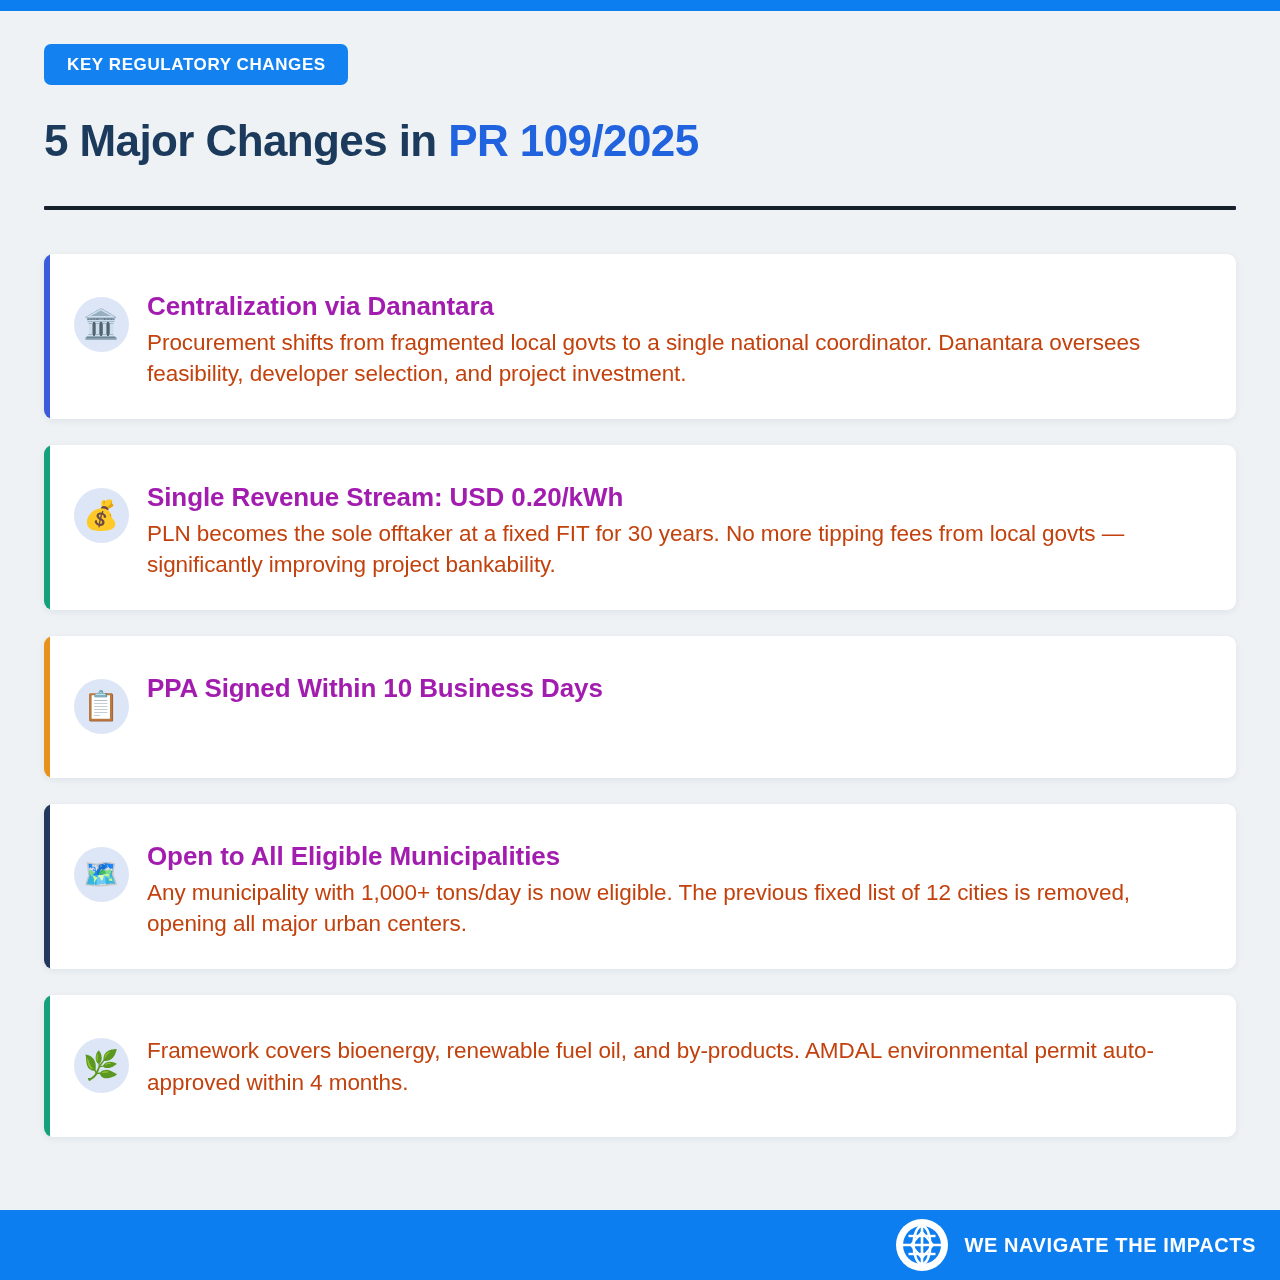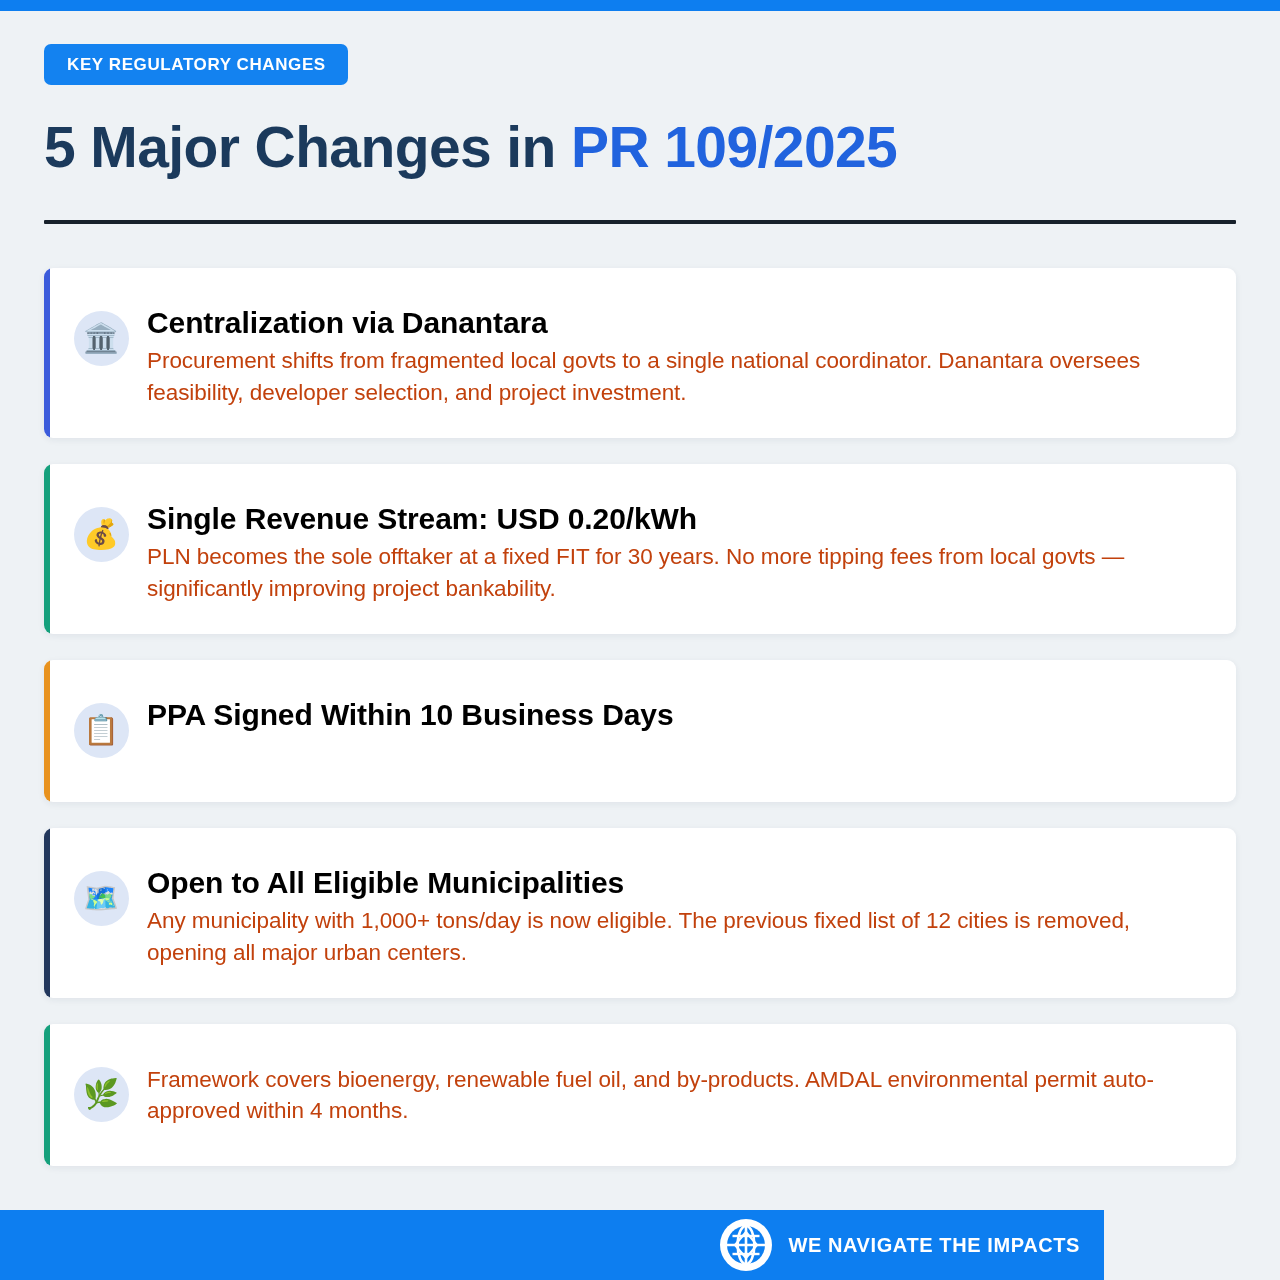--- a/index.html
+++ b/index.html
@@ -44,21 +44,21 @@
     font-weight: bold;
     letter-spacing: 0.6px;
     padding: 12px 22px 12px 23px;
     border-radius: 7px;
     line-height: 1;
   }
 
   
   .headline {
     margin-top: 33px;
-    font-size: 57px;
+    font-size: 44px;
     font-weight: bold;
     color: #1b3a5c;
     letter-spacing: -0.6px;
     line-height: 1.05;
     white-space: nowrap;
   }
   .headline .accent { color: #2163de; }
 
   
   .rule {
@@ -113,40 +113,40 @@
     user-select: none;
   }
 
   .card-body {
     margin-left: 18px;
     padding-top: 6px;
     flex: 1 1 auto;
   }
 
   .card-title {
-    font-size: 30px;
-    font-weight: bold;
-    color: #000000;
+    font-size: 26px;
+    font-weight: bold;
+    color: #a21caf;
     letter-spacing: -0.1px;
     line-height: 1.25;
   }
 
   .card-desc {
     margin-top: 4px;
     font-size: 22.5px;
     color: #c2410c;
     line-height: 1.39;
     letter-spacing: -0.05px;
   }
 
   
   .footer {
     position: absolute;
     bottom: 0; left: 0;
-    width: 1104px;
+    width: 1280px;
     height: 70px;
     background: #0d7ef0;
     display: flex;
     align-items: center;
     justify-content: flex-end;
     padding-right: 24px;
   }
 
   .footer-logo {
     width: 52px;

